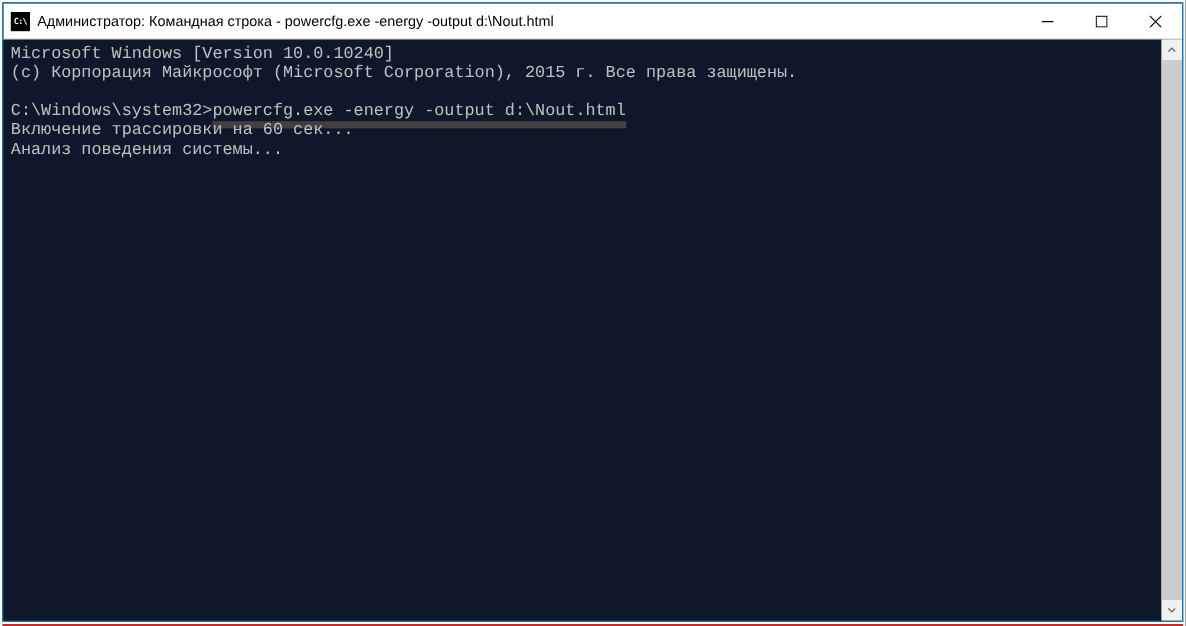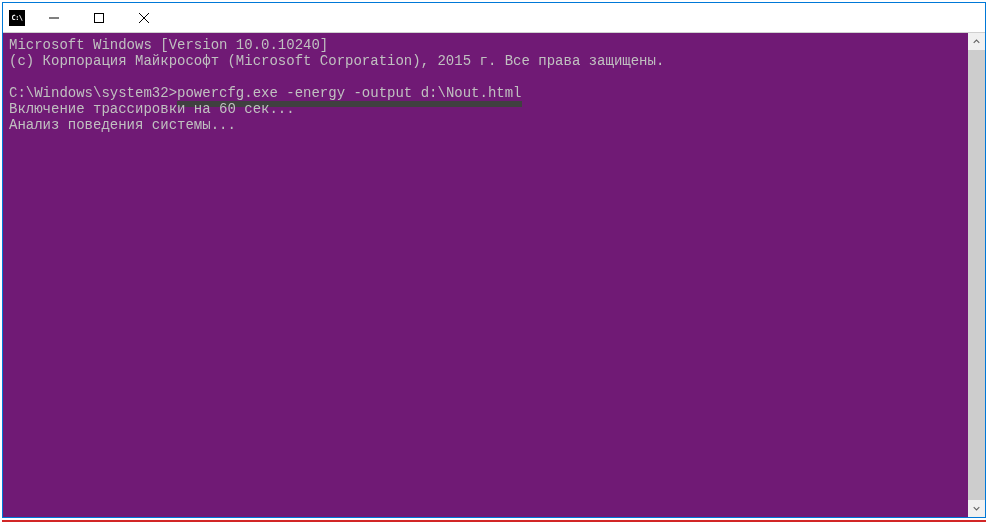--- a/index.html
+++ b/index.html
@@ -67,21 +67,21 @@
       border: none;
       cursor: pointer;
     }
     .win-btn svg {
       width: 10px;
       height: 10px;
     }
     .terminal-area {
       flex: 1;
       display: flex;
-      background: #701a75;
+      background: #0f172a;
       position: relative;
     }
     .terminal-content {
       flex: 1;
       padding: 4px 6px;
       font-family: 'Consolas', 'Courier New', monospace;
       font-size: 14px;
       line-height: 16px;
       color: #c0c0c0;
       white-space: pre;
@@ -134,20 +134,21 @@
       height: 2px;
       background: #d22626;
     }
   </style>
 </head>
 <body>
 
 <div class="window">
   <div class="titlebar">
     <div class="app-icon">C:\</div>
+    <div class="title-text">Администратор: Командная строка - powercfg.exe  -energy -output d:\Nout.html</div>
     <div class="window-controls">
       <button class="win-btn">
         <svg viewBox="0 0 10 10">
           <line x1="0" y1="5" x2="10" y2="5" stroke="#000" stroke-width="1"></line>
         </svg>
       </button>
       <button class="win-btn">
         <svg viewBox="0 0 10 10">
           <rect x="0.5" y="0.5" width="9" height="9" fill="none" stroke="#000" stroke-width="1"></rect>
         </svg>

